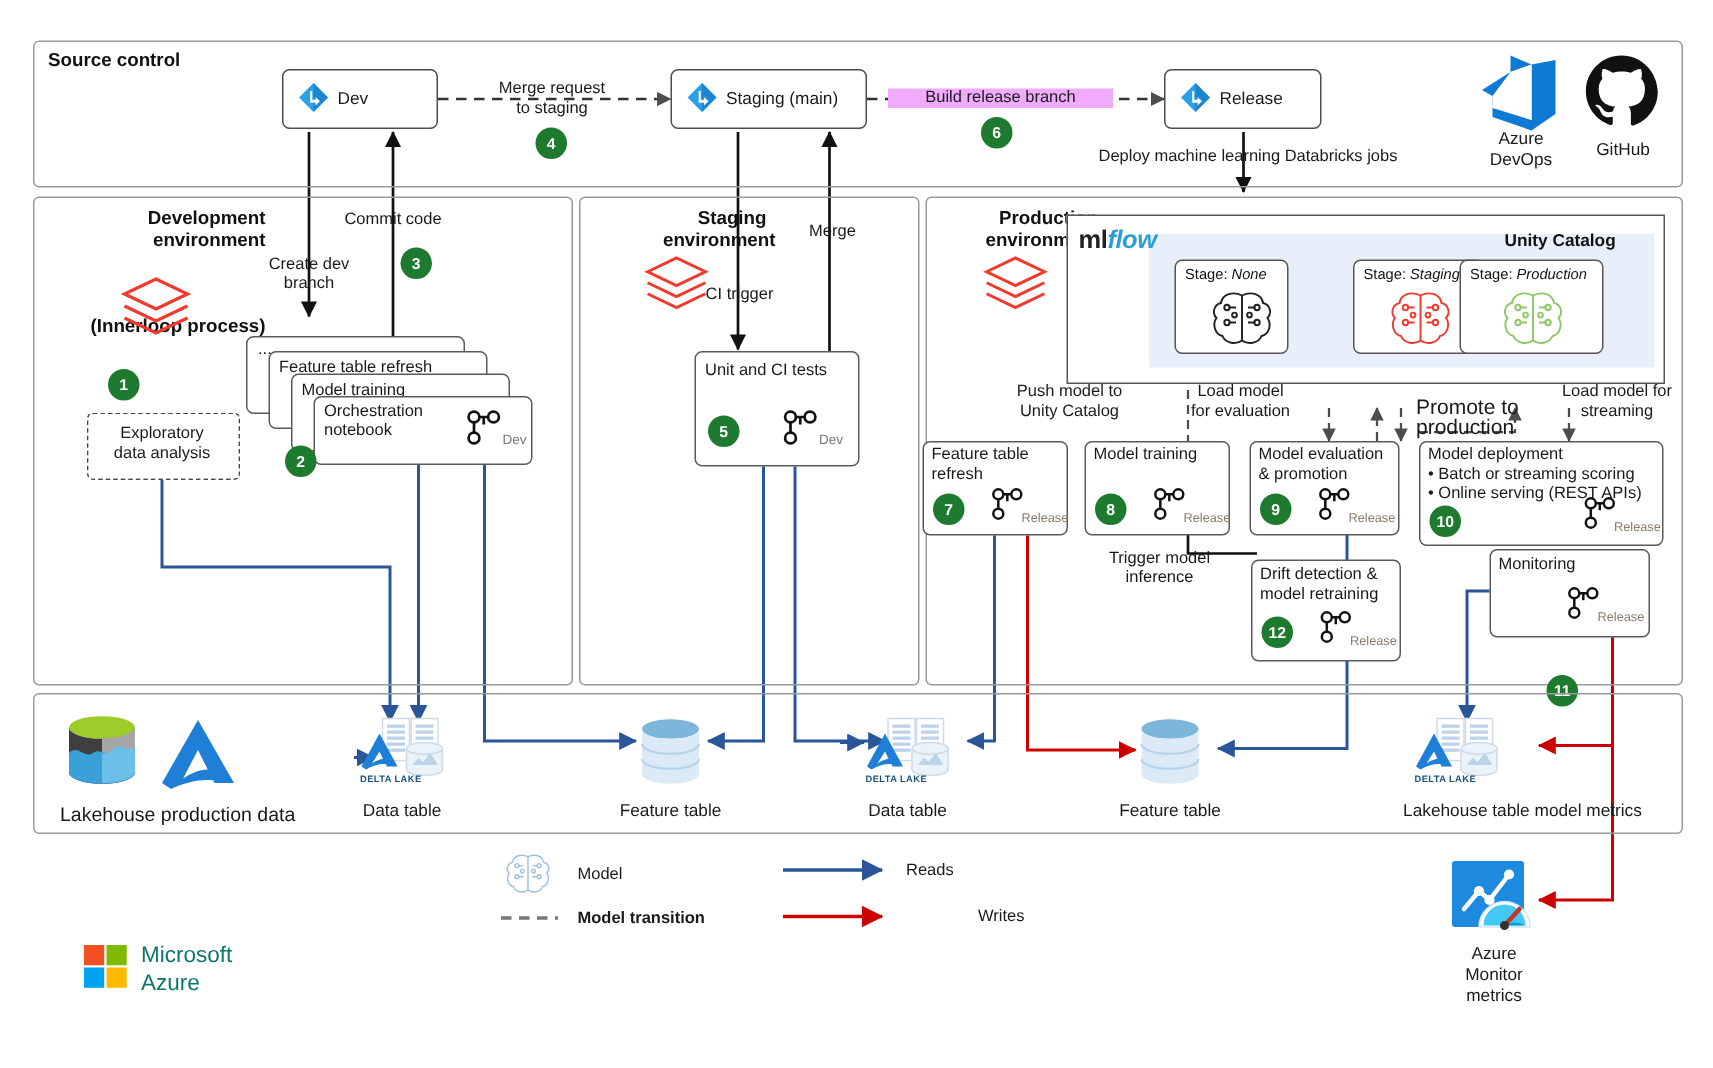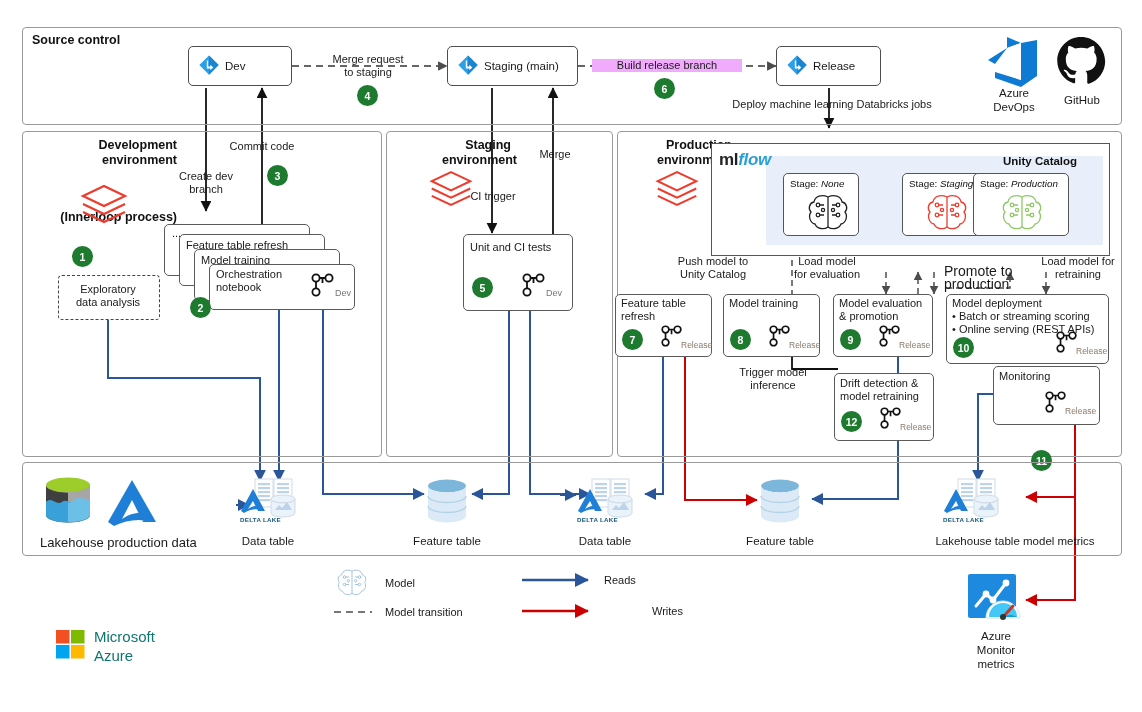--- a/index.html
+++ b/index.html
@@ -327,21 +327,21 @@
 <div class="lbl" style="left:657px;top:255px;width:112px;">Push model to</div>
 <div class="lbl" style="left:657px;top:268px;width:112px;">Unity Catalog</div>
 
 <div class="lbl" style="left:777px;top:255px;width:100px;">Load model</div>
 <div class="lbl" style="left:777px;top:268px;width:100px;">for evaluation</div>
 
 <div class="lbl-l" style="left:944px;top:263px;">Promote to</div>
 <div class="lbl-l" style="left:944px;top:276px;">production</div>
 
 <div class="lbl" style="left:1032px;top:255px;width:92px;">Load model for</div>
-<div class="lbl" style="left:1032px;top:268px;width:92px;">retraining</div>
+<div class="lbl" style="left:1032px;top:268px;width:92px;">streaming</div>
 
 <div class="node" style="left:615px;top:294px;width:97px;height:63px;"></div>
 <div class="node-label" style="left:621px;top:297px;">Feature table</div>
 <div class="node-label" style="left:621px;top:310px;">refresh</div>
 <div class="badge" style="left:622px;top:329px;">7</div>
 <div class="abs" style="left:660px;top:324px;">
   <svg width="24" height="24" viewBox="0 0 26 26" style="position:static;">
     <circle cx="6" cy="6" r="3.6" fill="none" stroke="#111" stroke-width="1.8"></circle>
     <circle cx="19" cy="6" r="3.6" fill="none" stroke="#111" stroke-width="1.8"></circle>
     <circle cx="6" cy="20" r="3.6" fill="none" stroke="#111" stroke-width="1.8"></circle>
@@ -552,21 +552,21 @@
   </svg>
 </div>
 <div class="legend-txt" style="left:385px;top:577px;">Model</div>
 
 <svg width="1142" height="712">
   <path d="M334,612 L372,612" stroke="#777" stroke-width="2.2" fill="none" stroke-dasharray="7,5"></path>
   <path d="M522,580 L588,580" stroke="#2a5699" stroke-width="2.4" fill="none" marker-end="url(#ablu)"></path>
   <path d="M522,611 L588,611" stroke="#cc0000" stroke-width="2.4" fill="none" marker-end="url(#ared)"></path>
 </svg>
 
-<div class="legend-txt" style="left:385px;top:606px;">Model transition</div>
+<div class="legend-txt" style="left:385px;top:606px;font-weight:bold;">Model transition</div>
 <div class="legend-txt" style="left:604px;top:574px;">Reads</div>
 <div class="legend-txt" style="left:604px;top:605px;margin-left:48px;">Writes</div>
 
 <div class="abs" style="left:56px;top:630px;">
   <svg width="30" height="30" viewBox="0 0 30 30" style="position:static;">
     <rect x="0" y="0" width="13.5" height="13.5" fill="#f25022"></rect>
     <rect x="15" y="0" width="13.5" height="13.5" fill="#7fba00"></rect>
     <rect x="0" y="15" width="13.5" height="13.5" fill="#00a4ef"></rect>
     <rect x="15" y="15" width="13.5" height="13.5" fill="#ffb900"></rect>
   </svg>

